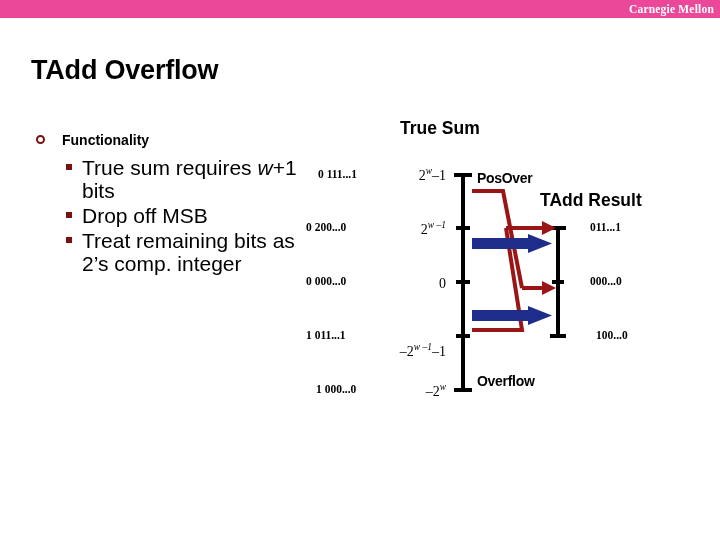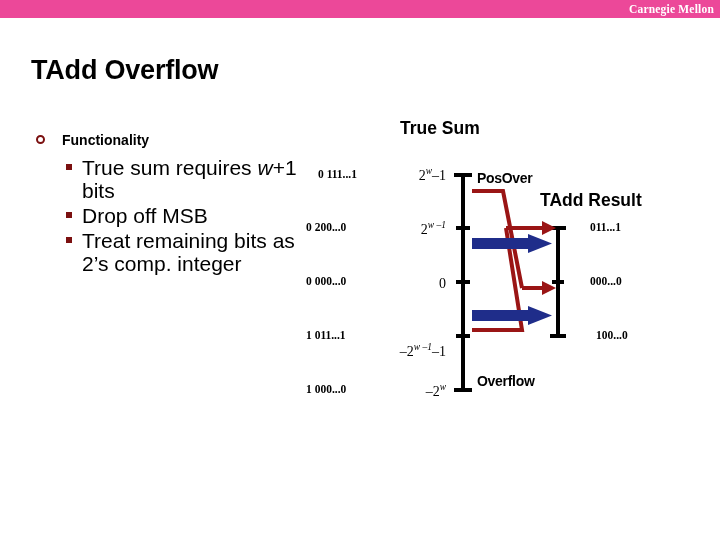--- a/index.html
+++ b/index.html
@@ -192,21 +192,21 @@
     </g>
   </svg>
 
   <div class="dg-label hdr" style="left:240px; top:72px;">TAdd Result</div>
   <div class="dg-label hdr" style="left:100px; top:0px;">True Sum</div>
 
   <div class="dg-label bits" style="left:6px;  top:50px;margin-left:12px;">0 111...1</div>
   <div class="dg-label bits" style="left:6px;  top:103px;">0 200...0</div>
   <div class="dg-label bits" style="left:6px;  top:157px;">0 000...0</div>
   <div class="dg-label bits" style="left:6px;  top:211px;">1 011...1</div>
-  <div class="dg-label bits" style="left:6px;  top:265px;">1 000...0</div>
+  <div class="dg-label bits" style="left:16px;  top:265px;">1 000...0</div>
 
   <div class="dg-label axval" style="left:58px; width:88px; top:48px;"><span>2</span><sup>w</sup><span>–1</span></div>
 
   <div class="dg-label axval" style="left:58px; width:88px; top:102px;"><span>2</span><sup>w –1</sup><span></span></div>
 
   <div class="dg-label axval" style="left:58px; width:88px; top:156px;"><span>0</span><sup></sup><span></span></div>
 
   <div class="dg-label axval" style="left:48px; width:98px; top:196px;margin-top:28px;"><span>–2</span><sup>w –1</sup><span>–1</span></div>
 
   <div class="dg-label axval" style="left:58px; width:88px; top:264px;"><span>–2</span><sup>w</sup><span></span></div>

